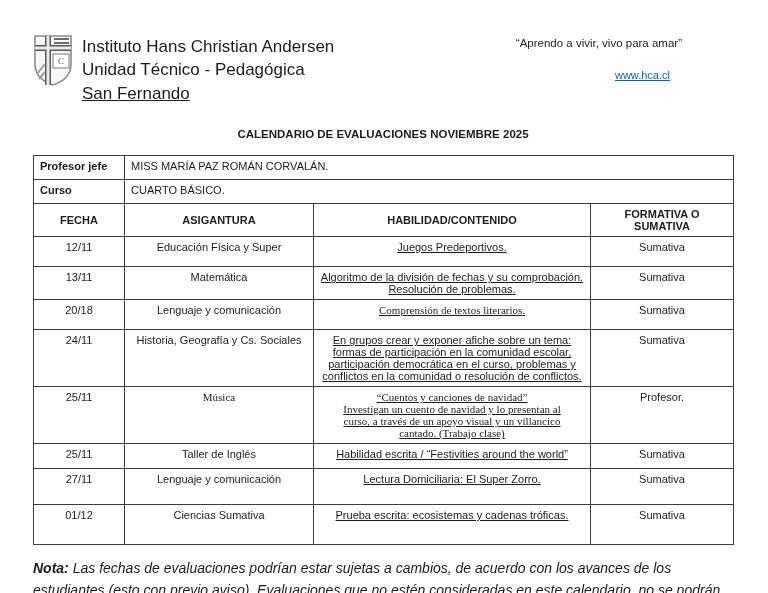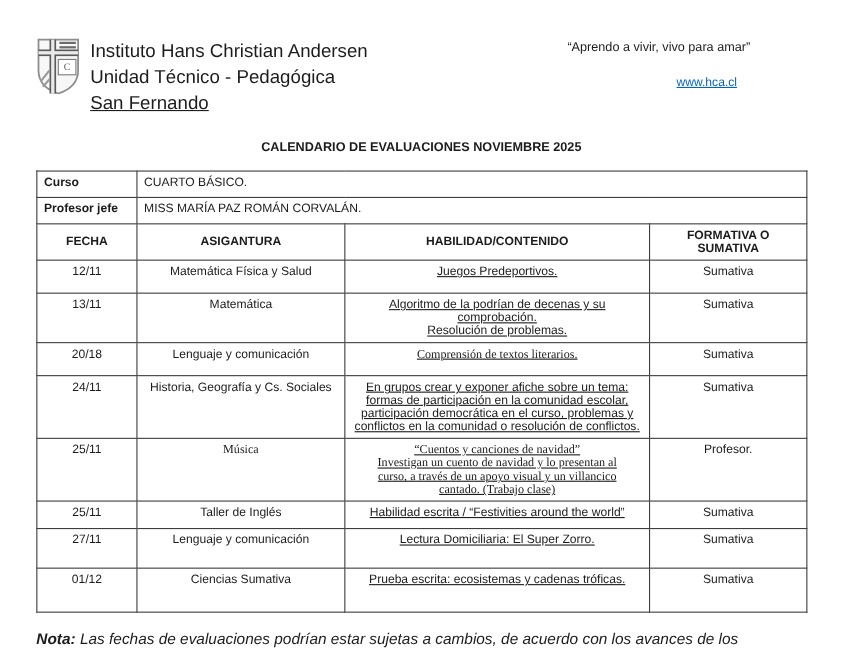--- a/index.html
+++ b/index.html
@@ -81,44 +81,44 @@
 
   <table class="cal">
     <colgroup>
       <col style="width:91px">
         <col style="width:189px">
         <col style="width:277px">
         <col style="width:143px">
     </colgroup>
     <tbody>
       <tr class="info-row">
+        <td class="label-cell">Profesor jefe</td>
+        <td class="value-cell" colspan="3">MISS MARÍA PAZ ROMÁN CORVALÁN.</td>
+      </tr>
+      <tr class="info-row">
         <td class="label-cell">Curso</td>
         <td class="value-cell" colspan="3">CUARTO BÁSICO.</td>
-      </tr>
-      <tr class="info-row">
-        <td class="label-cell">Profesor jefe</td>
-        <td class="value-cell" colspan="3">MISS MARÍA PAZ ROMÁN CORVALÁN.</td>
       </tr>
       <tr>
         <th>FECHA</th>
         <th>ASIGANTURA</th>
         <th>HABILIDAD/CONTENIDO</th>
         <th>FORMATIVA O SUMATIVA</th>
       </tr>
 
       <tr class="rh1">
         <td class="center">12/11</td>
-        <td class="center">Matemática Física y Salud</td>
+        <td class="center">Educación Física y Super</td>
         <td class="center pre">Juegos Predeportivos.</td>
         <td class="center">Sumativa</td>
       </tr>
       <tr class="rh2">
         <td class="center">13/11</td>
         <td class="center">Matemática</td>
-        <td class="center pre">Algoritmo de la podrían de decenas y su comprobación.
+        <td class="center pre">Algoritmo de la división de fechas y su comprobación.
 Resolución de problemas.</td>
         <td class="center">Sumativa</td>
       </tr>
       <tr class="rh3">
         <td class="center">20/18</td>
         <td class="center">Lenguaje y comunicación</td>
         <td class="center pre serif">Comprensión de textos literarios.</td>
         <td class="center">Sumativa</td>
       </tr>
       <tr class="rh4">

